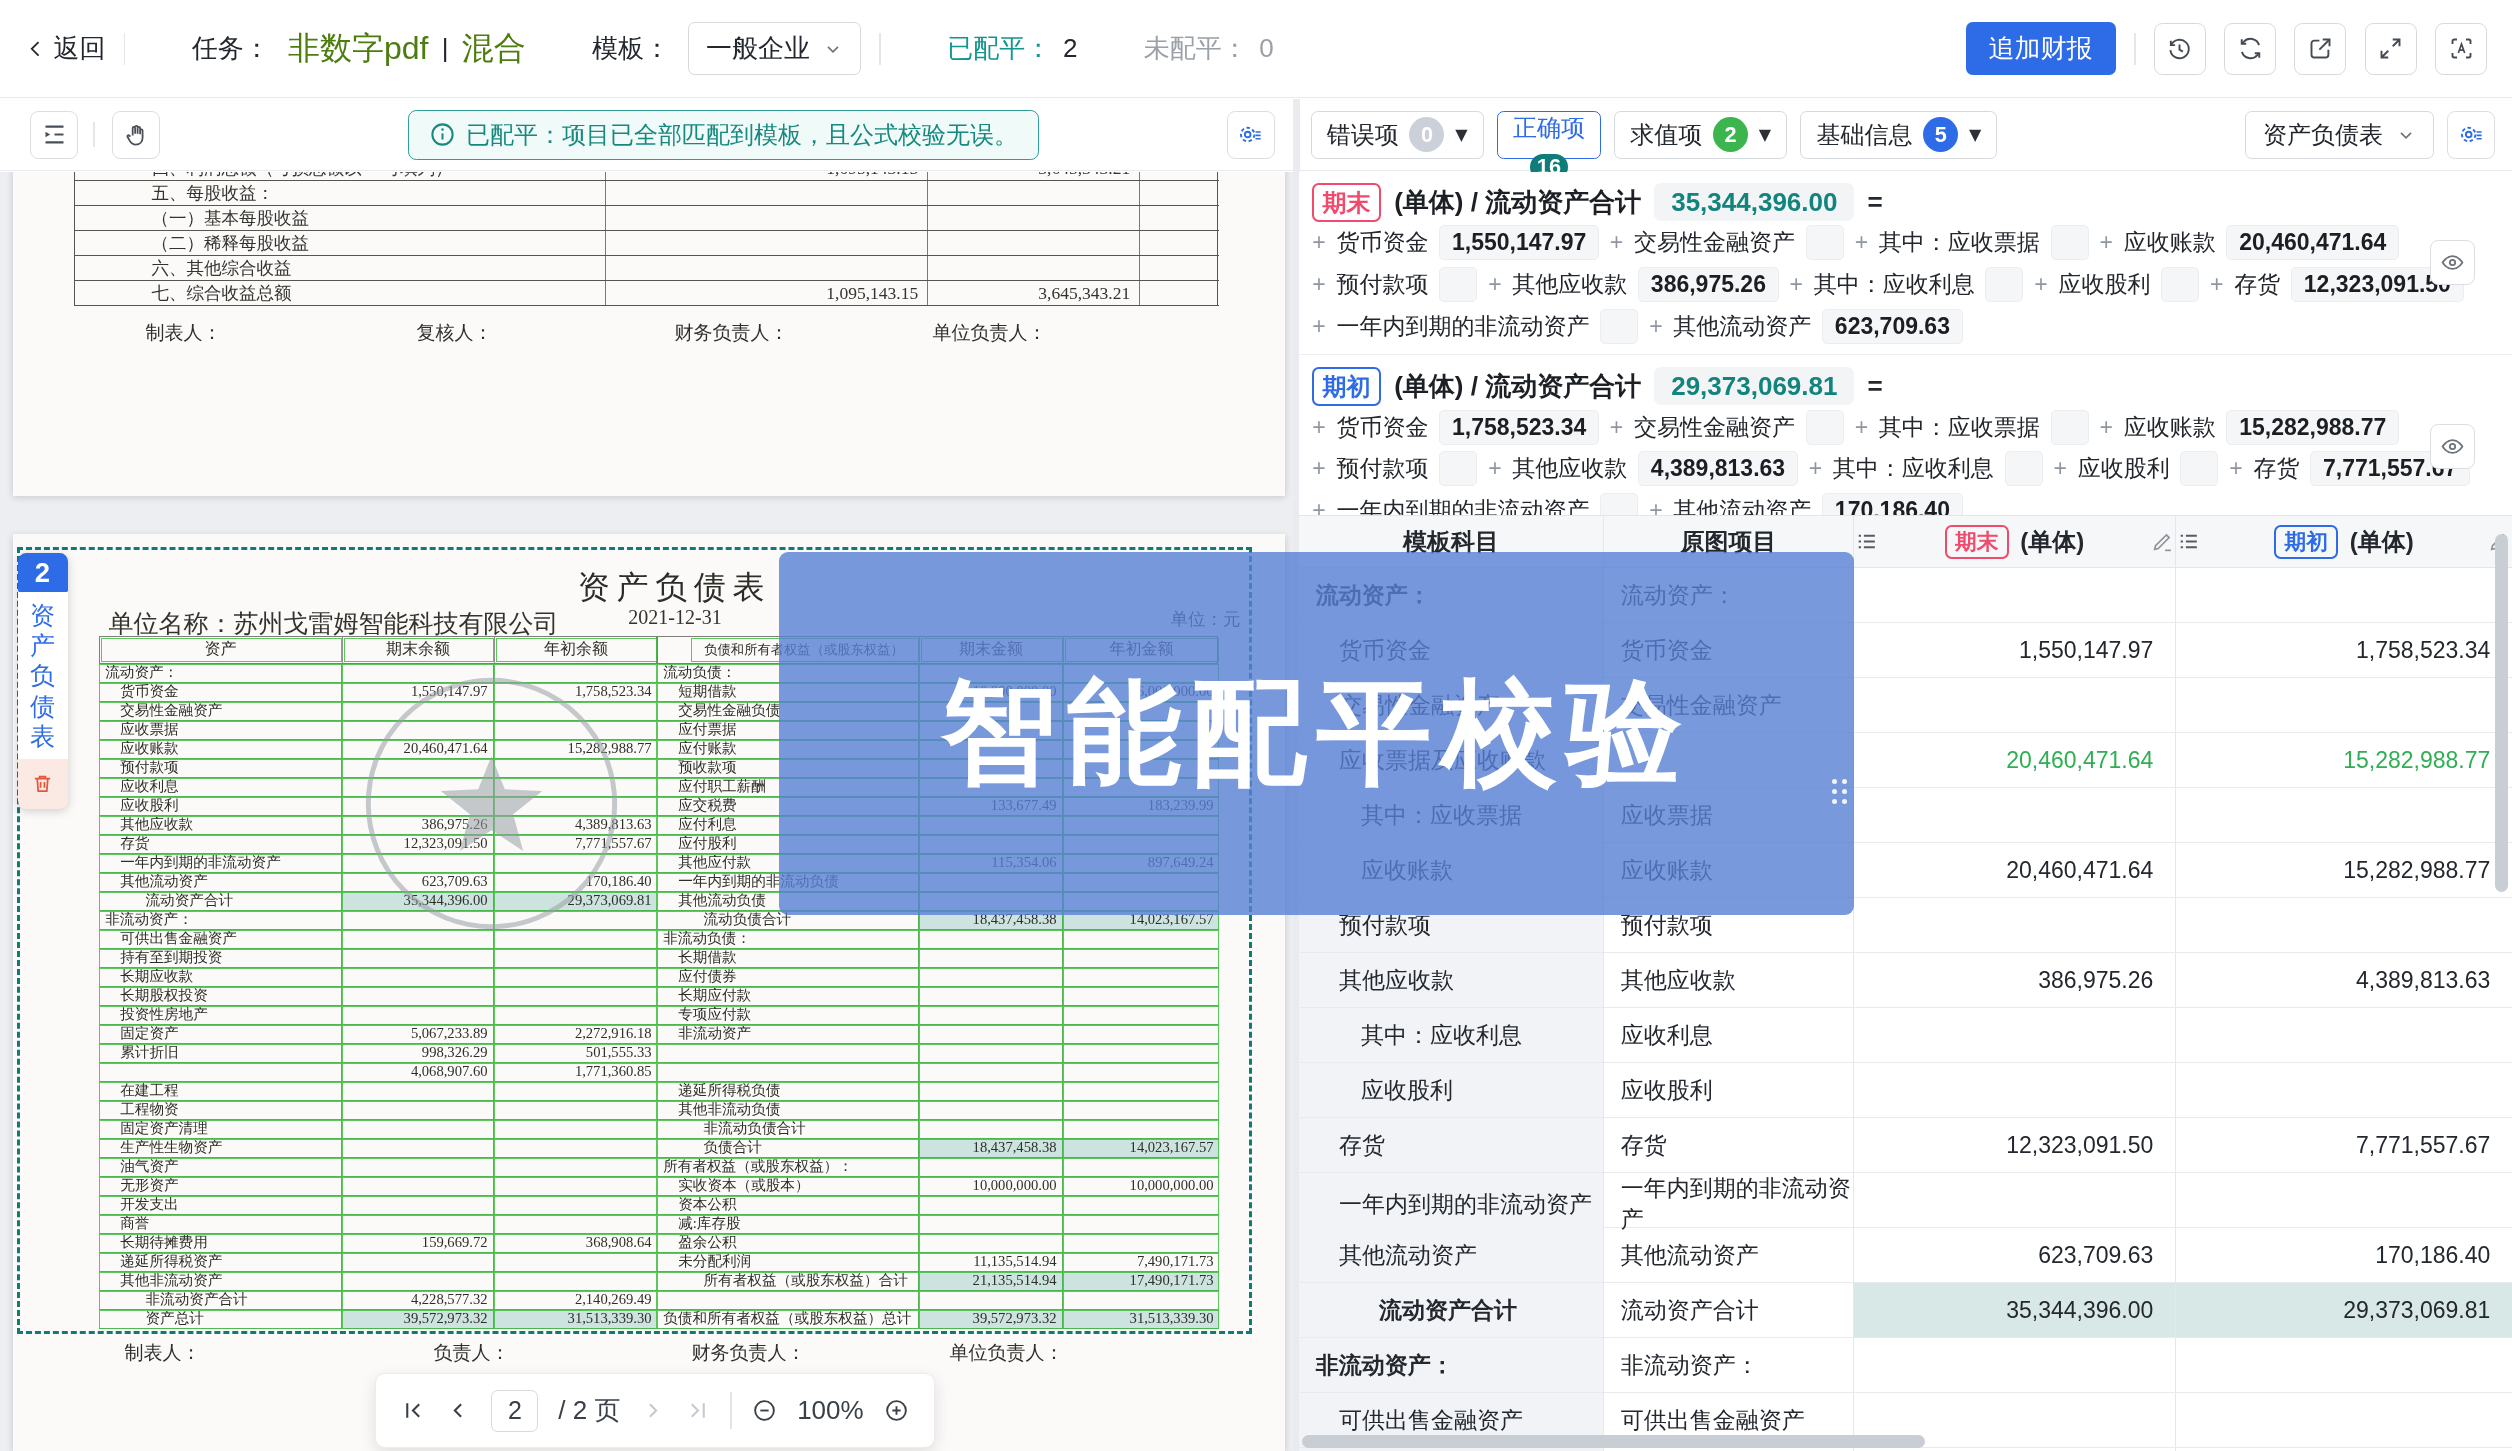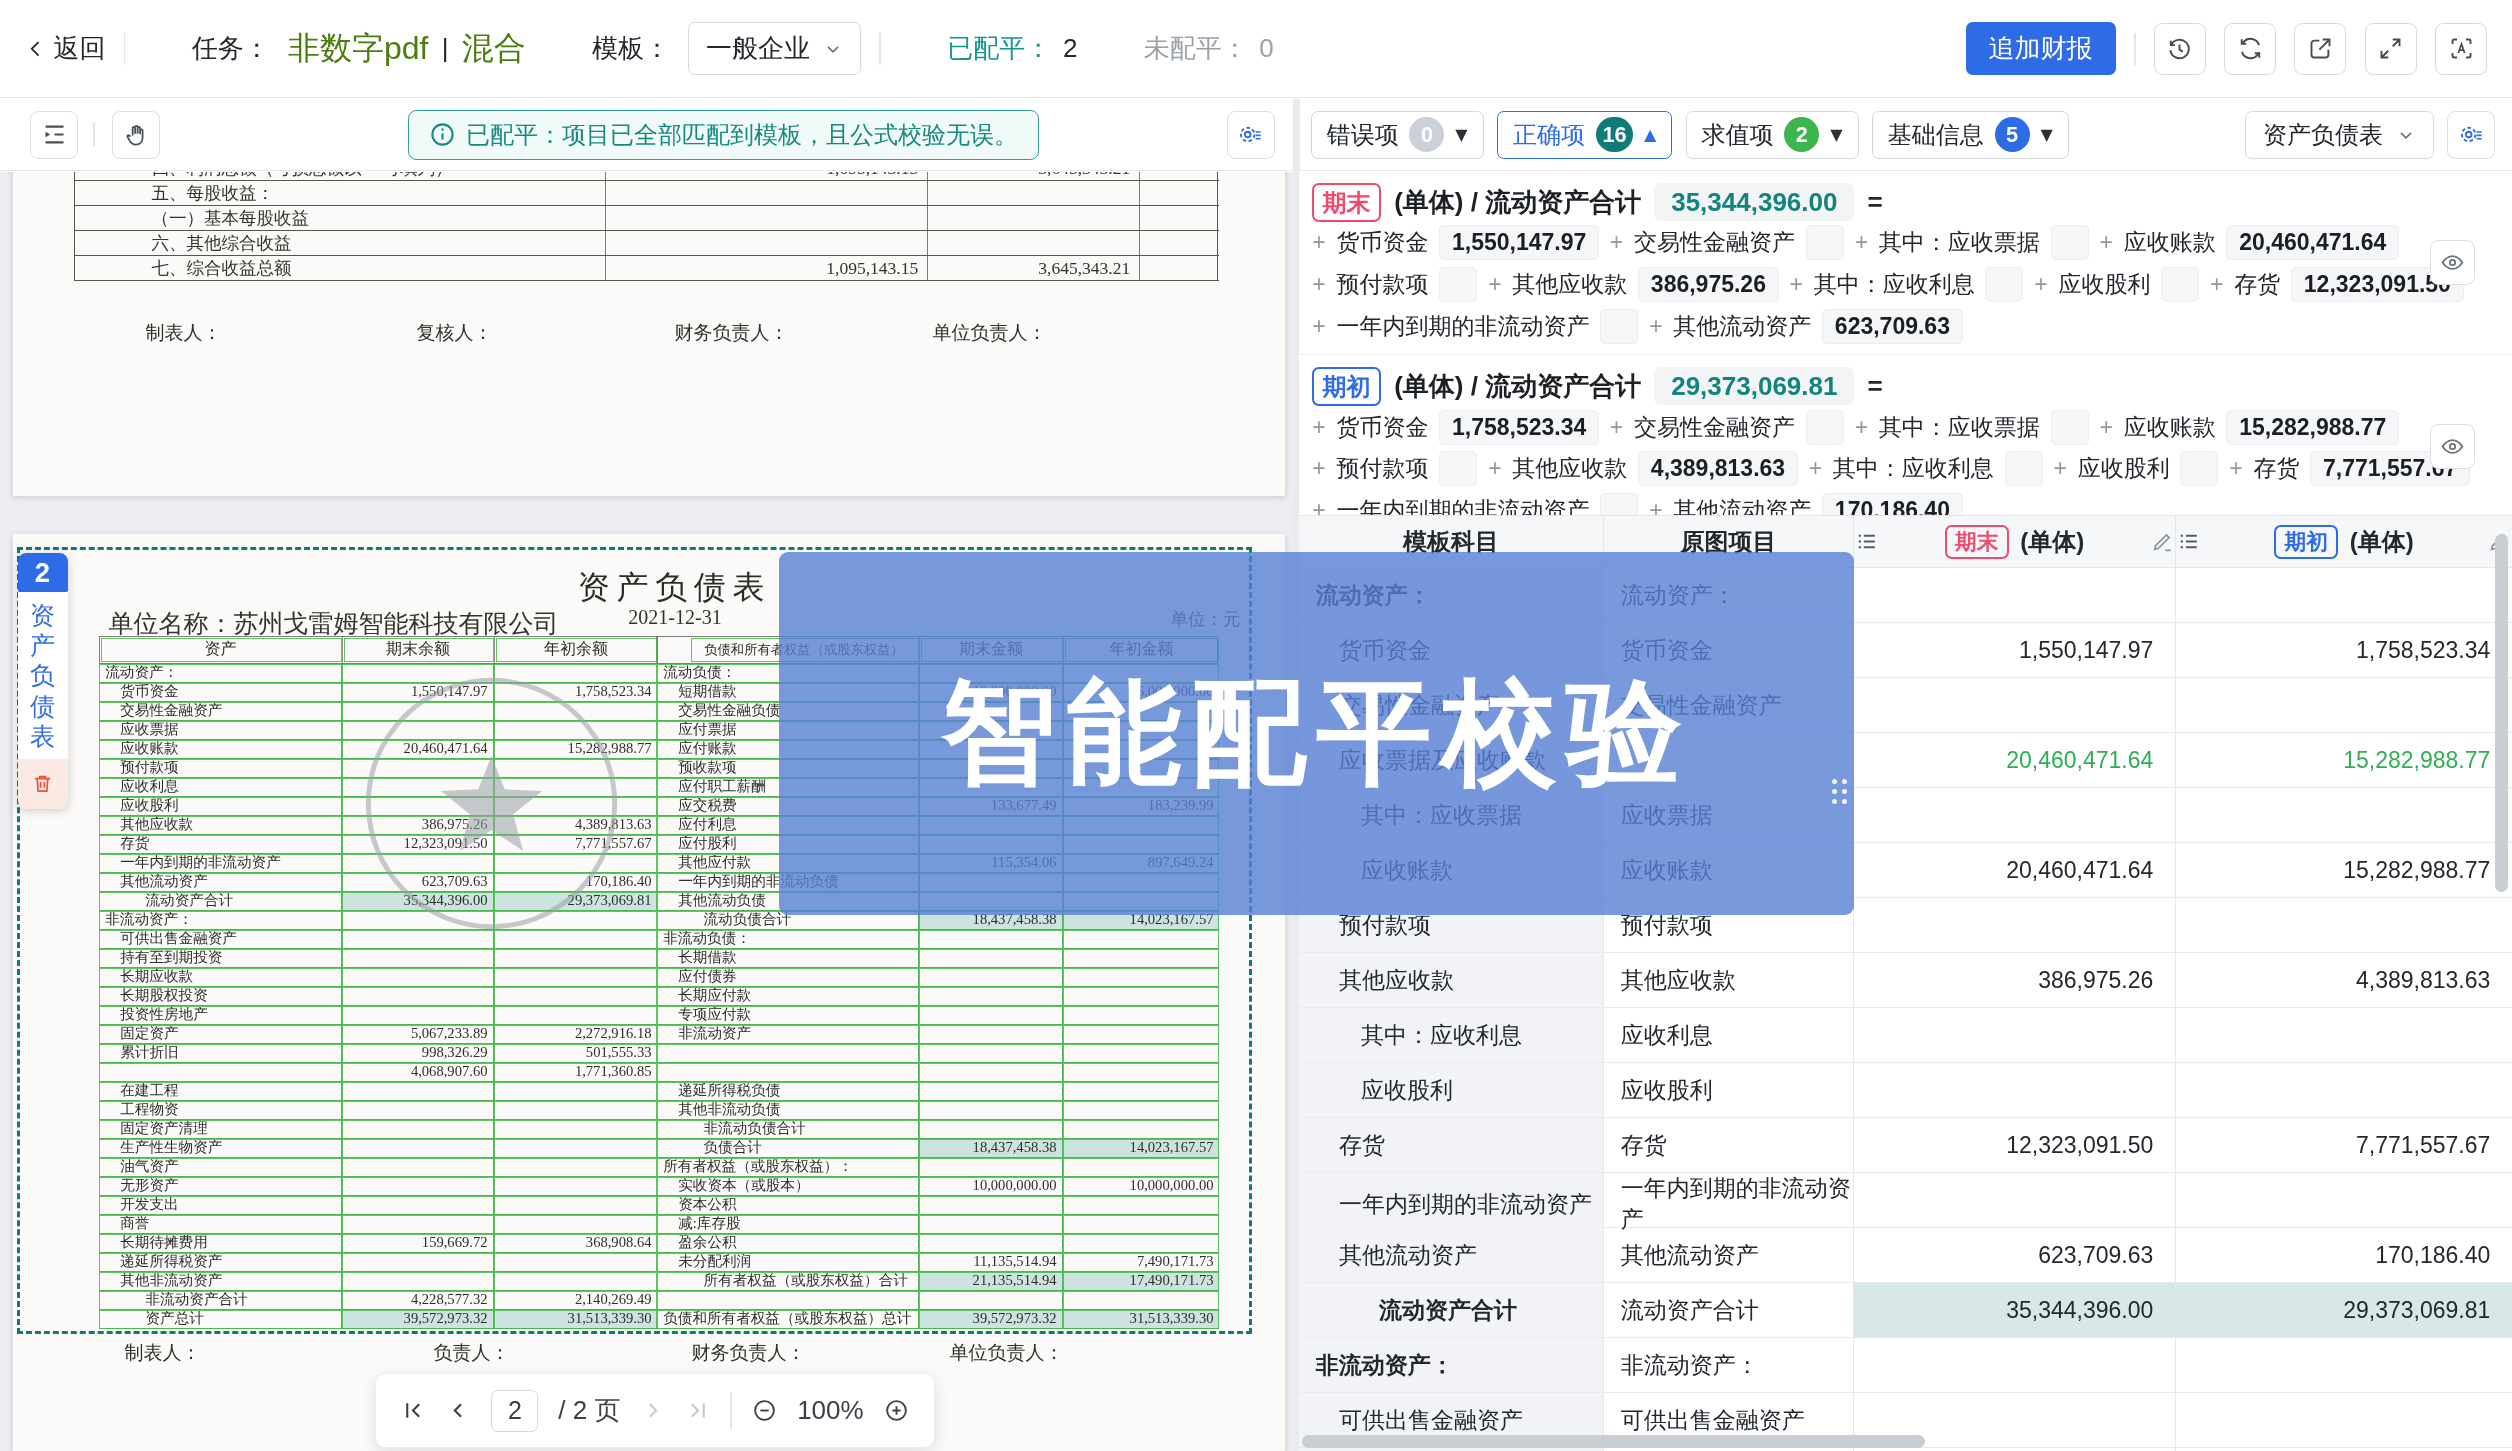--- a/index.html
+++ b/index.html
@@ -23,21 +23,21 @@
   .toolbar{position:absolute;left:0;top:99px;width:2512px;height:72px;background:#fff;border-bottom:0.8px solid #e7e9ec;}
   .toolbar-left{position:absolute;left:0;top:0;width:1293px;height:100%;}
   .tbl-btn{position:absolute;top:11.7px;width:48px;height:48px;border:1.2px solid #dadde2;border-radius:8.3px;background:#fff;display:flex;align-items:center;justify-content:center;}
   .tbl-btn svg{width:27px;height:27px;}
   .tbl-div{position:absolute;left:93px;top:23px;width:1.7px;height:25px;background:#e4e6ea;}
   .pill{position:absolute;left:408px;top:10.8px;height:50px;border:1.7px solid #2f9d96;background:#effaf9;border-radius:8.3px;display:flex;align-items:center;gap:10px;padding:0 20px;color:#17897f;font-size:24px;}
   .pill svg{width:27px;height:27px;}
   .toolbar-right{position:absolute;left:1299px;right:0;top:0;height:100%;display:flex;align-items:center;gap:13.3px;padding:0 16.7px 0 11.7px;}
   .filter-row{display:flex;gap:13.3px;align-items:center;}
   .filter-btn{height:48px;border:1.2px solid #d5d8dd;border-radius:6.7px;background:#fff;display:flex;align-items:center;gap:10.8px;padding:0 15px;font-size:24px;color:#23272e;}
-  .filter-btn.active{border-color:#2e6be6;color:#2e6be6;border-width:1.7px;}
+  .filter-btn.active{border-color:#2e6be6;color:#2e6be6;border-width:1.7px;flex-direction:column;}
   .badge{min-width:35px;height:35px;border-radius:17.5px;color:#fff;font-size:21.7px;font-weight:bold;display:flex;align-items:center;justify-content:center;padding:0 6.7px;}
   .tri{font-size:16px;color:#2b2f36;font-family:"DejaVu Sans",sans-serif;}
   .tri.up{color:#2e6be6;}
   
   .panel-divider{position:absolute;left:1293px;top:99px;width:6.7px;height:1352px;background:#e9ebee;}
   .main-left{position:absolute;left:0;top:172px;width:1293px;height:1279px;background:#eceef1;overflow:hidden;}
   .main-right{position:absolute;left:1299px;top:172px;width:1213px;height:1279px;background:#fff;overflow:hidden;}
   
   .formula-area{position:absolute;left:0;top:0;right:0;}
   .f-block{position:relative;padding-top:6.7px;}
@@ -280,20 +280,26 @@
           <div class="p1-v"></div>
           <div class="p1-x"></div>
         </div>
         <div class="p1-row">
           <div class="p1-l">（一）基本每股收益</div>
           <div class="p1-v"></div>
           <div class="p1-v"></div>
           <div class="p1-x"></div>
         </div>
         <div class="p1-row">
+          <div class="p1-l">（二）稀释每股收益</div>
+          <div class="p1-v"></div>
+          <div class="p1-v"></div>
+          <div class="p1-x"></div>
+        </div>
+        <div class="p1-row">
           <div class="p1-l">六、其他综合收益</div>
           <div class="p1-v"></div>
           <div class="p1-v"></div>
           <div class="p1-x"></div>
         </div>
         <div class="p1-row">
           <div class="p1-l">七、综合收益总额</div>
           <div class="p1-v">1,095,143.15</div>
           <div class="p1-v">3,645,343.21</div>
           <div class="p1-x"></div>

